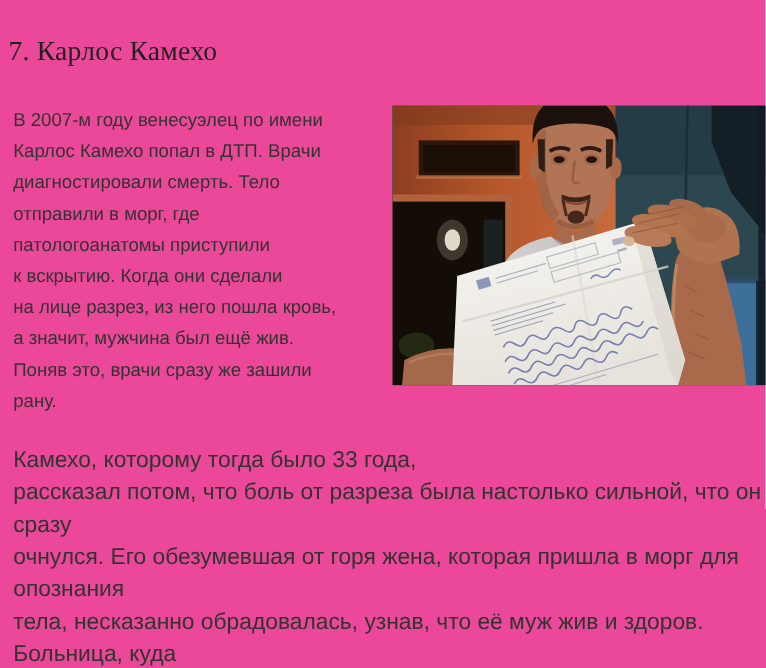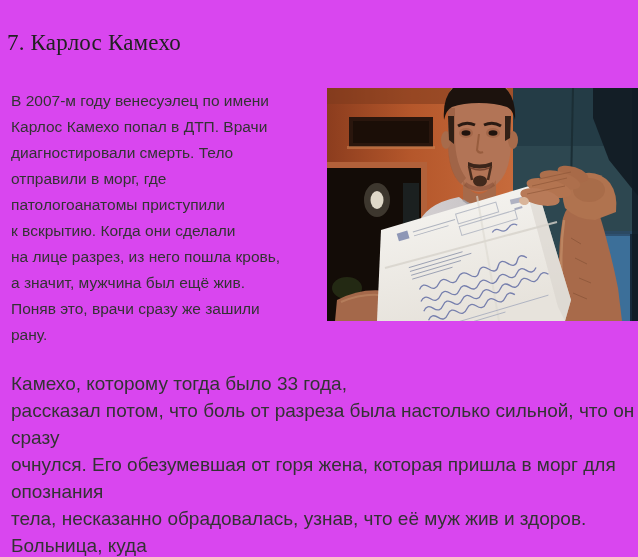--- a/index.html
+++ b/index.html
@@ -2,21 +2,21 @@
 <html><head>
 <meta charset="utf-8">
 <style>
   html, body { margin: 0; padding: 0; background: #ffffff; }
   body {
     width: 638px; height: 557px;
     position: relative;
     overflow: hidden;
     font-family: "Liberation Sans", sans-serif;
   }
-  .page { position: absolute; inset: 0; background: #d946ef; }
+  .page { position: absolute; inset: 0; background: #ec4899; }
   .article-title {
     position: absolute; top: 30px; left: 7px; margin: 0;
     font-family: "Liberation Serif", "DejaVu Serif", serif;
     font-size: 23px; font-weight: 500; color: #212121;
     letter-spacing: 0.2px; line-height: 1.1;
   }
   .para {
     position: absolute; color: #333333;
     white-space: pre-line; margin: 4px;
   }

